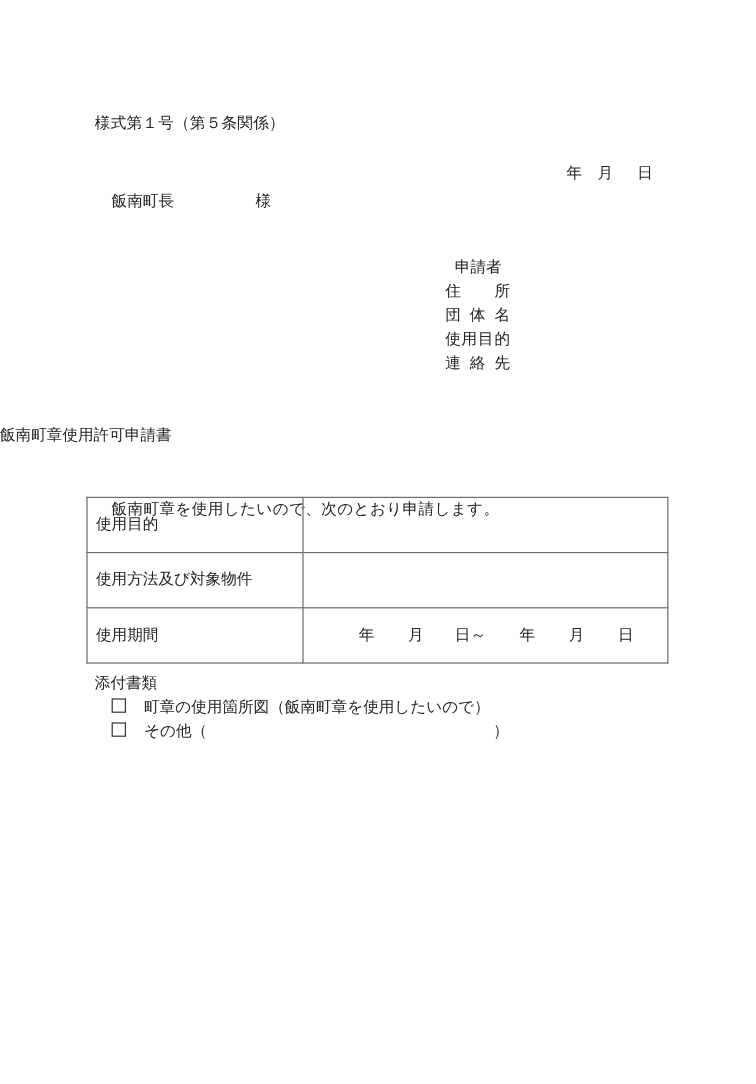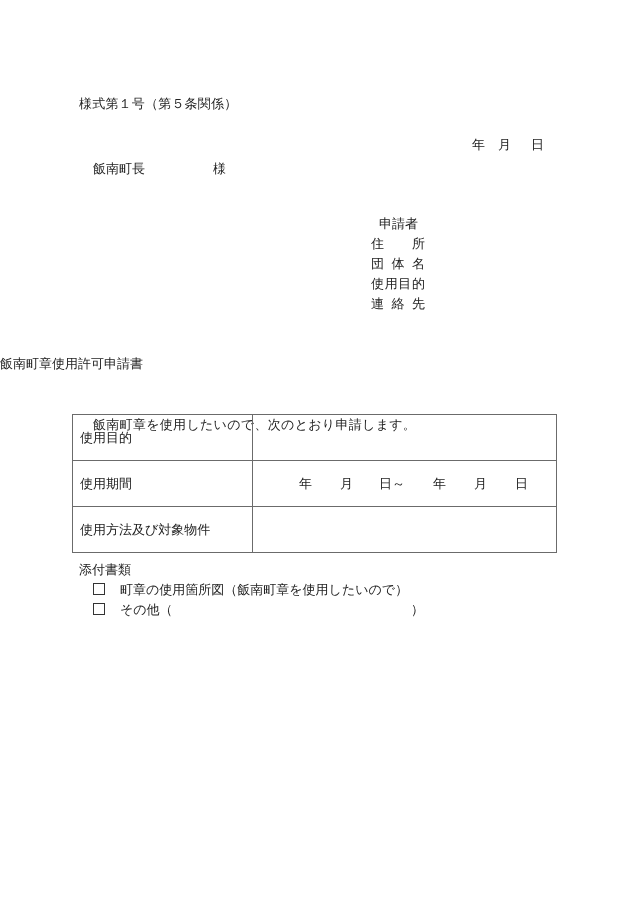--- a/index.html
+++ b/index.html
@@ -104,35 +104,35 @@
 
 <div class="abs intro">飯南町章を使用したいので、次のとおり申請します。</div>
 
 <table class="form-table">
   <tbody>
       <tr>
     <td class="label">使用目的</td>
     <td class="value"></td>
   </tr>
   <tr>
+    <td class="label">使用方法及び対象物件</td>
+    <td class="value"></td>
+  </tr>
+  <tr>
     <td class="label">使用期間</td>
     <td class="value">
       <div class="period">
         <span style="left:46px">年</span>
         <span style="left:87px">月</span>
         <span style="left:126px">日～</span>
         <span style="left:180px">年</span>
         <span style="left:221px">月</span>
         <span style="left:262px">日</span>
       </div>
     </td>
-  </tr>
-  <tr>
-    <td class="label">使用方法及び対象物件</td>
-    <td class="value"></td>
   </tr>
 </tbody>
   </table>
 
 <div class="abs attach-head">添付書類</div>
 
 <div class="abs attach-item i1">
   <span class="box"></span><span>町章の使用箇所図（飯南町章を使用したいので）</span>
 </div>
 

